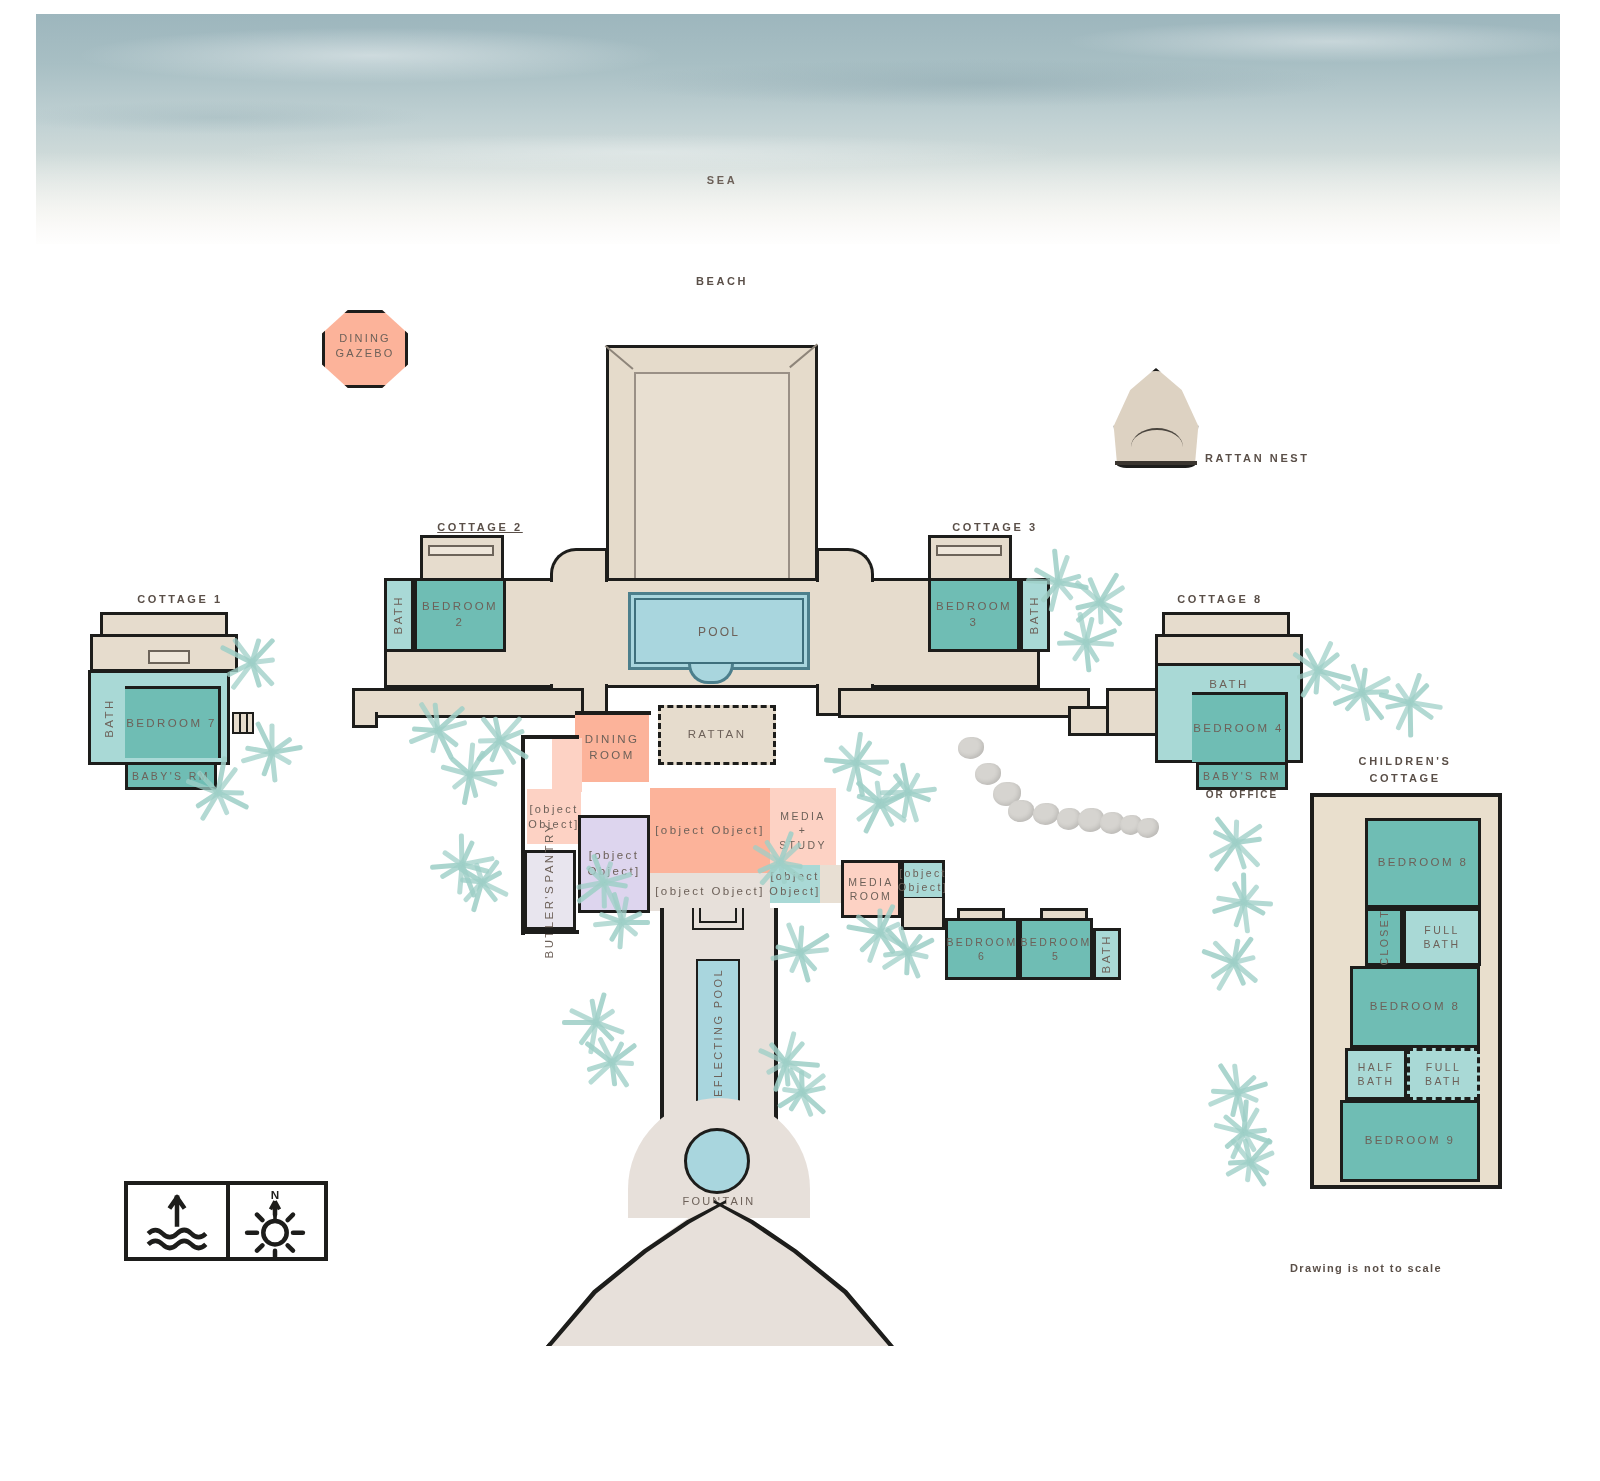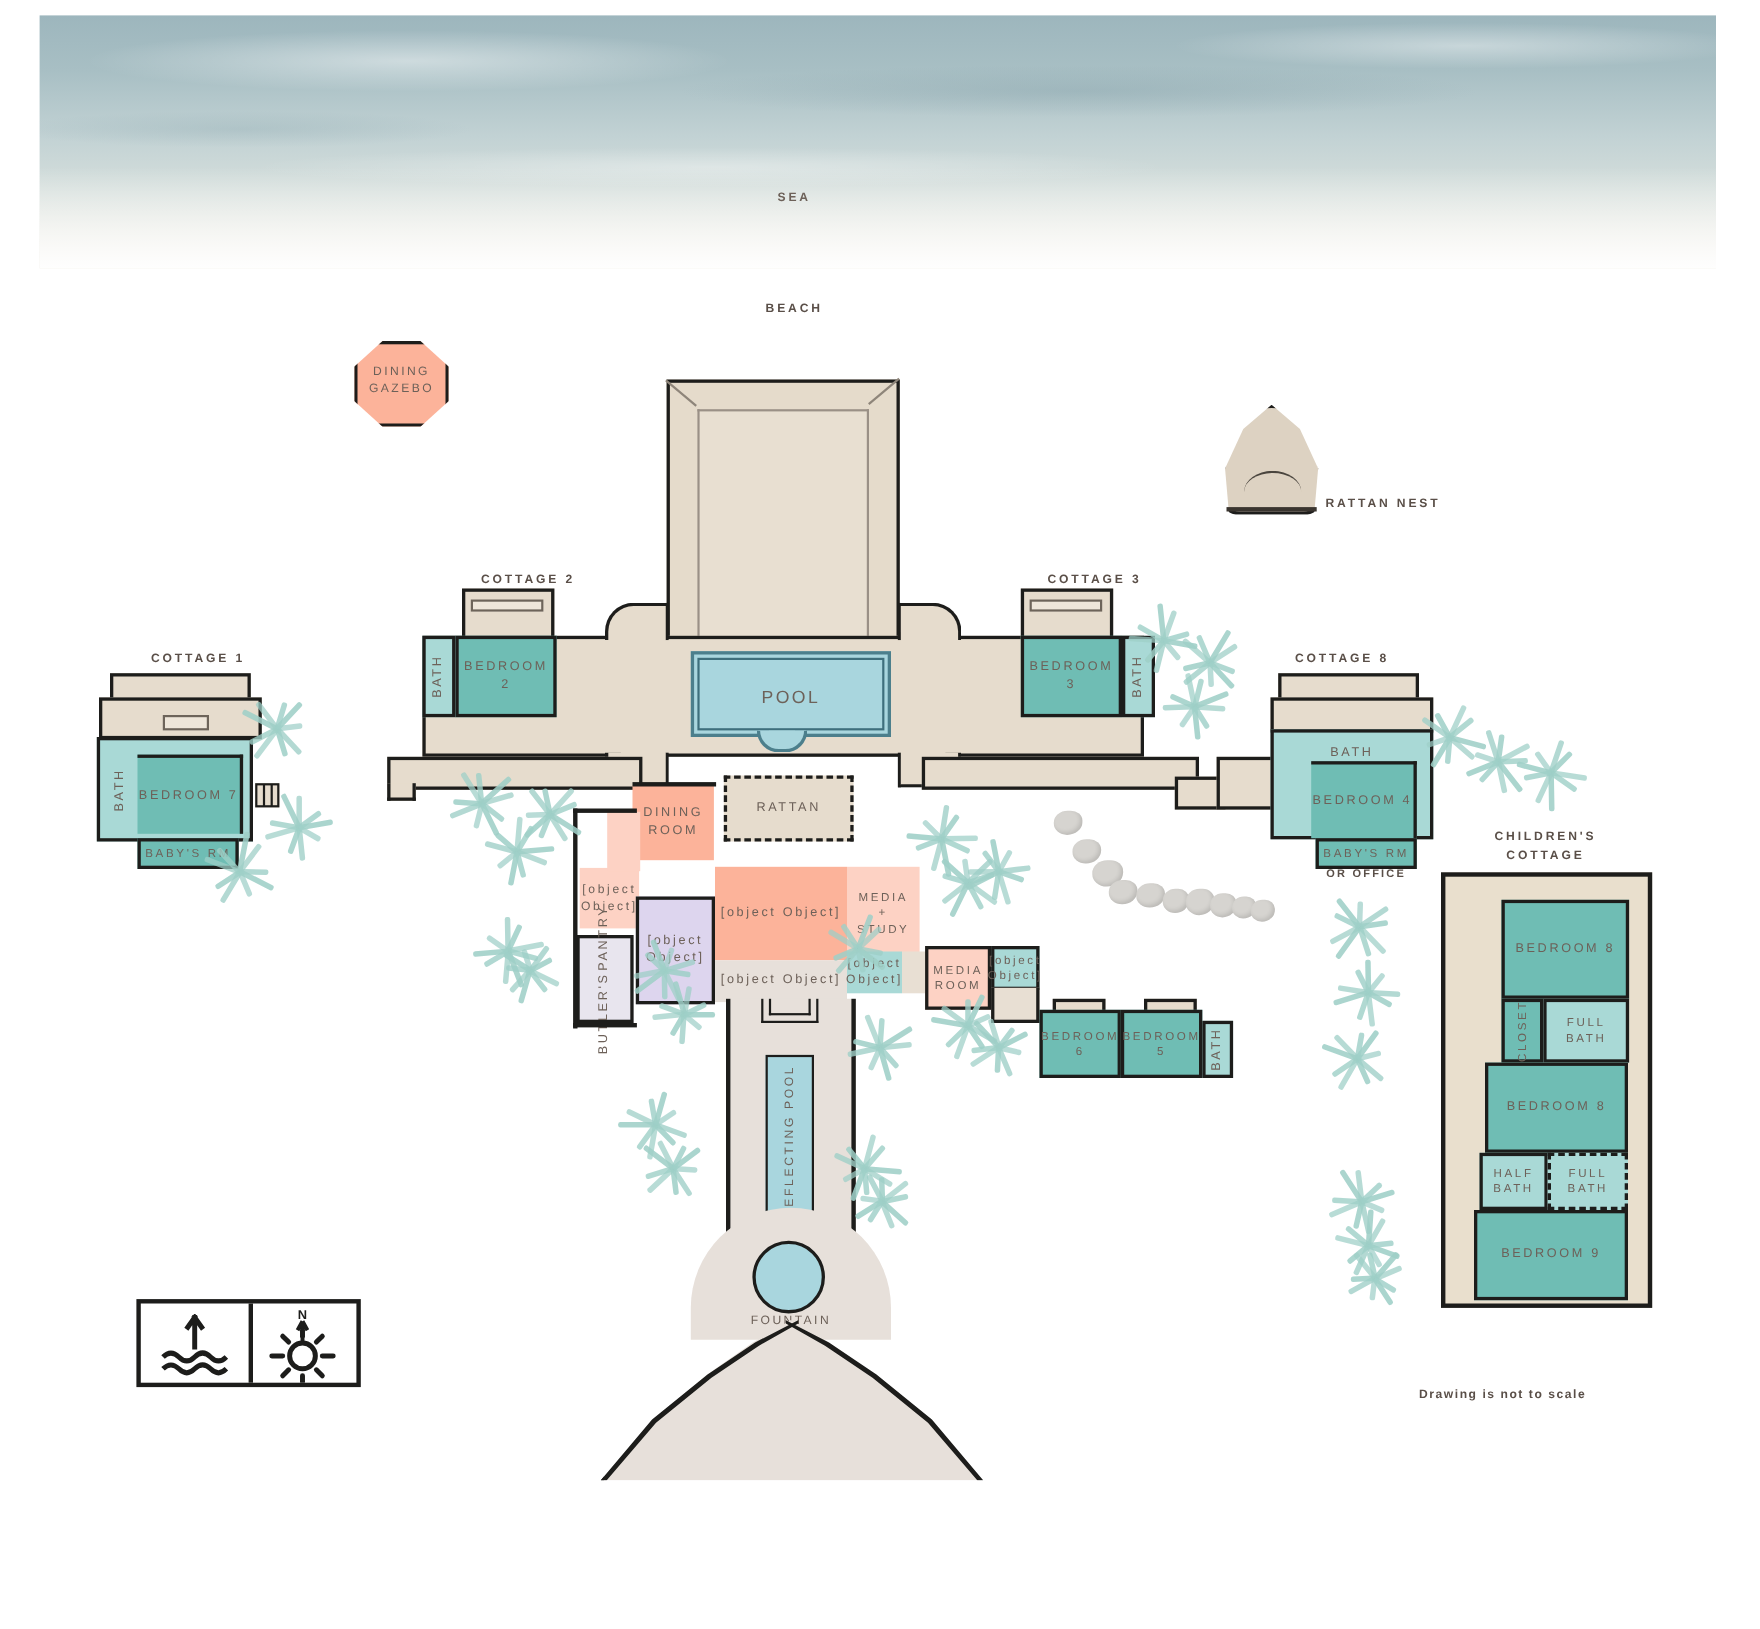--- a/index.html
+++ b/index.html
@@ -111,23 +111,23 @@
             border:3px solid #1d1d1b;border-top:none;border-radius:0 0 0 26px;"></div>
 <div class="abs" style="left:816px;top:684px;width:58px;height:32px;background:#e6dccd;
             border:3px solid #1d1d1b;border-top:none;border-radius:0 0 26px 0;"></div>
 
 <div class="abs" style="left:628px;top:592px;width:182px;height:78px;background:#a9d6de;
             border:3px solid #4c7f8c;"></div>
 <div class="abs" style="left:634px;top:598px;width:170px;height:66px;background:#a9d6de;
             border:2px solid #3e6f7c;"></div>
 <div class="abs" style="left:688px;top:664px;width:46px;height:20px;background:#a9d6de;
             border:3px solid #4c7f8c;border-top:none;border-radius:0 0 22px 22px;"></div>
-<div class="lbl" style="left:628px;top:625px;width:182px;font-size:16px;">POOL</div>
-
-<div class="tag" style="left:400px;top:521px;width:160px;">COTTAGE 2</div>
+<div class="lbl" style="left:628px;top:625px;width:182px;font-size:12px;">POOL</div>
+
+<div class="tag" style="left:400px;top:521px;width:160px;text-decoration:underline;">COTTAGE 2</div>
 <div class="abs" style="left:420px;top:535px;width:84px;height:46px;background:#e6dccd;border:3px solid #1d1d1b;"></div>
 <div class="abs" style="left:428px;top:545px;width:66px;height:11px;background:#eee6da;border:2px solid #6d645a;"></div>
 <div class="room c-teal-l" style="left:384px;top:578px;width:30px;height:74px;">
   <span class="vert">BATH</span>
 </div>
 <div class="room c-teal" style="left:414px;top:578px;width:92px;height:74px;">
   <span>BEDROOM 2</span>
 </div>
 
 <div class="tag" style="left:915px;top:521px;width:160px;">COTTAGE 3</div>

